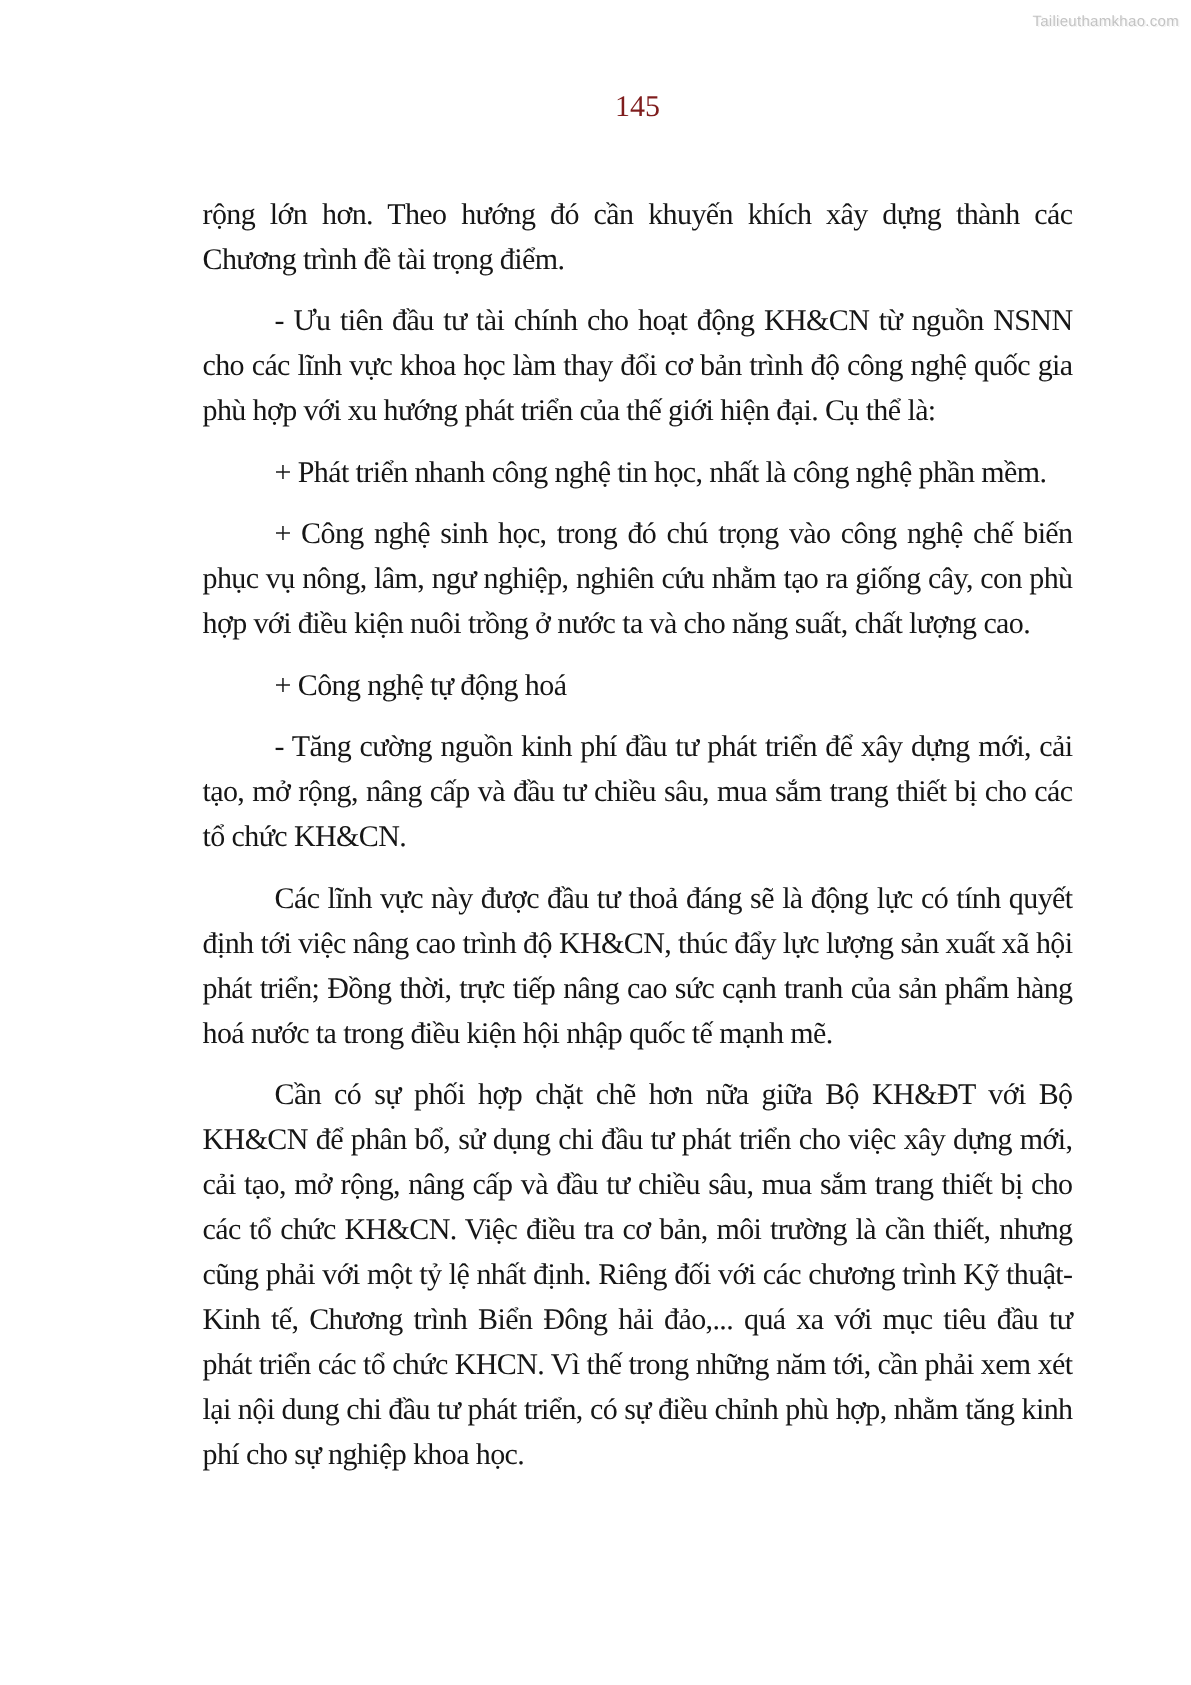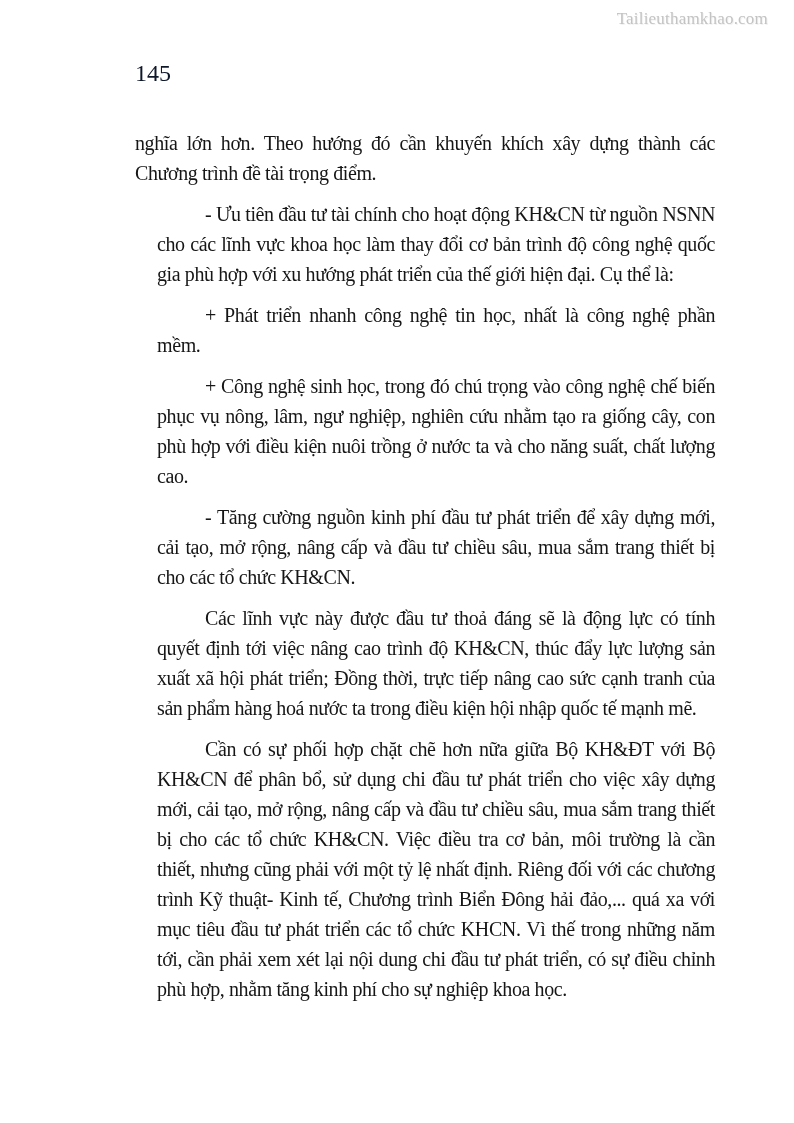--- a/index.html
+++ b/index.html
@@ -11,67 +11,67 @@
     position: relative;
     width: 794px;
     height: 1123px;
     background: #ffffff;
     overflow: hidden;
     font-family: "Liberation Serif", serif;
   }
   .watermark {
     position: absolute;
     top: 9px;
-    right: 26px;
-    font-family: Liberation Serif, serif;
-    font-size: 17px;
+    right: 8px;
+    font-family: Liberation Sans, sans-serif;
+    font-size: 10px;
     color: #c3c3c3;
     text-shadow: 1px 1px 0 #f2f2f2;
     letter-spacing: 0.2px;
   }
   .page-number {
     position: absolute;
     top: 60px;
     left: 135px;
     width: 580px;
-    text-align: left;
-    font-size: 24px;
-    color: #0f172a;
+    text-align: center;
+    font-size: 20px;
+    color: #7f1d1d;
   }
   .content {
     position: absolute;
     top: 128px;
     left: 135px;
     width: 580px;
     font-size: 20px;
     line-height: 30px;
     letter-spacing: -0.4px;
     color: #161616;
     text-align: justify;
   }
   .content p {
     margin: 0 0 11px 0;
   }
   .content p.indent {
     text-indent: 48px;
-    margin-left: 22px;
   }
 </style>
 </head>
 <body>
 
 <div class="page">
 
   <div class="watermark">Tailieuthamkhao.com</div>
 
   <div class="page-number">145</div>
 
   <div class="content">
-    <p>nghĩa lớn hơn. Theo hướng đó cần khuyến khích xây dựng thành các Chương trình đề tài trọng điểm.</p>
+    <p>rộng lớn hơn. Theo hướng đó cần khuyến khích xây dựng thành các Chương trình đề tài trọng điểm.</p>
     <p class="indent">- Ưu tiên đầu tư tài chính cho hoạt động KH&amp;CN từ nguồn NSNN cho các lĩnh vực khoa học làm thay đổi cơ bản trình độ công nghệ quốc gia phù hợp với xu hướng phát triển của thế giới hiện đại. Cụ thể là:</p>
     <p class="indent">+ Phát triển nhanh công nghệ tin học, nhất là công nghệ phần mềm.</p>
     <p class="indent">+ Công nghệ sinh học, trong đó chú trọng vào công nghệ chế biến phục vụ nông, lâm, ngư nghiệp, nghiên cứu nhằm tạo ra giống cây, con phù hợp với điều kiện nuôi trồng ở nước ta và cho năng suất, chất lượng cao.</p>
+    <p class="indent">+ Công nghệ tự động hoá</p>
     <p class="indent">- Tăng cường nguồn kinh phí đầu tư phát triển để xây dựng mới, cải tạo, mở rộng, nâng cấp và đầu tư chiều sâu, mua sắm trang thiết bị cho các tổ chức KH&amp;CN.</p>
     <p class="indent">Các lĩnh vực này được đầu tư thoả đáng sẽ là động lực có tính quyết định tới việc nâng cao trình độ KH&amp;CN, thúc đẩy lực lượng sản xuất xã hội phát triển; Đồng thời, trực tiếp nâng cao sức cạnh tranh của sản phẩm hàng hoá nước ta trong điều kiện hội nhập quốc tế mạnh mẽ.</p>
     <p class="indent">Cần có sự phối hợp chặt chẽ hơn nữa giữa Bộ KH&amp;ĐT với Bộ KH&amp;CN để phân bổ, sử dụng chi đầu tư phát triển cho việc xây dựng mới, cải tạo, mở rộng, nâng cấp và đầu tư chiều sâu, mua sắm trang thiết bị cho các tổ chức KH&amp;CN. Việc điều tra cơ bản, môi trường là cần thiết, nhưng cũng phải với một tỷ lệ nhất định. Riêng đối với các chương trình Kỹ thuật- Kinh tế, Chương trình Biển Đông hải đảo,... quá xa với mục tiêu đầu tư phát triển các tổ chức KHCN. Vì thế trong những năm tới, cần phải xem xét lại nội dung chi đầu tư phát triển, có sự điều chỉnh phù hợp, nhằm tăng kinh phí cho sự nghiệp khoa học.</p>
   </div>
 
 </div>
 
 </body></html>

